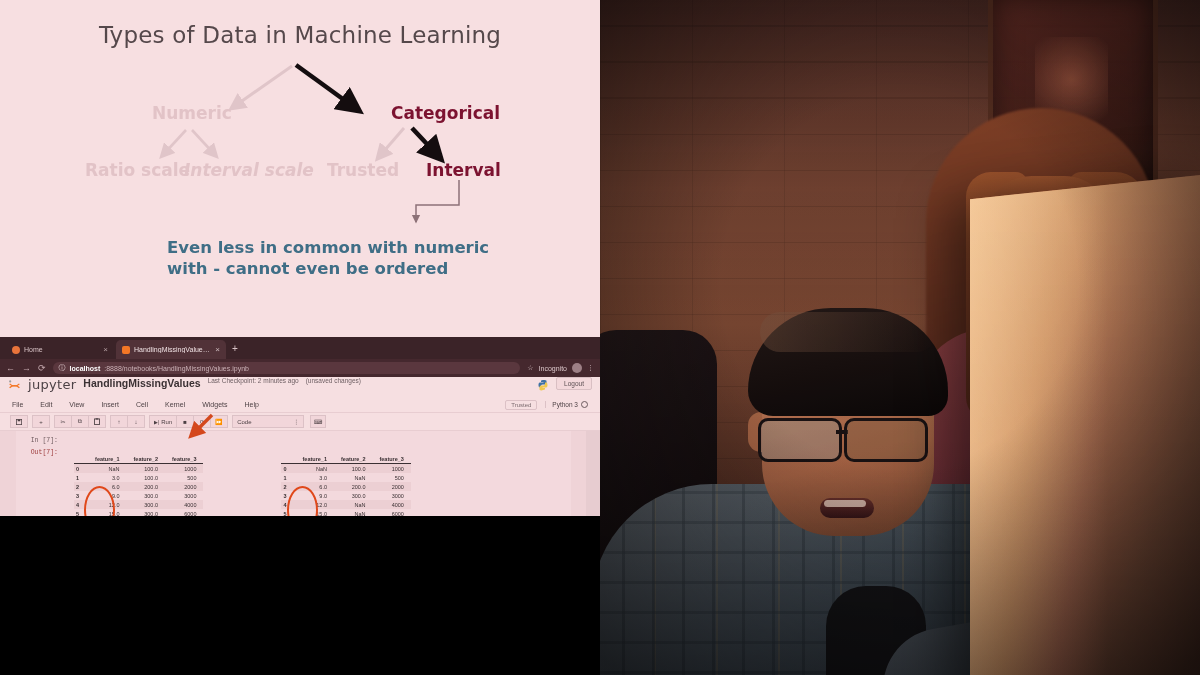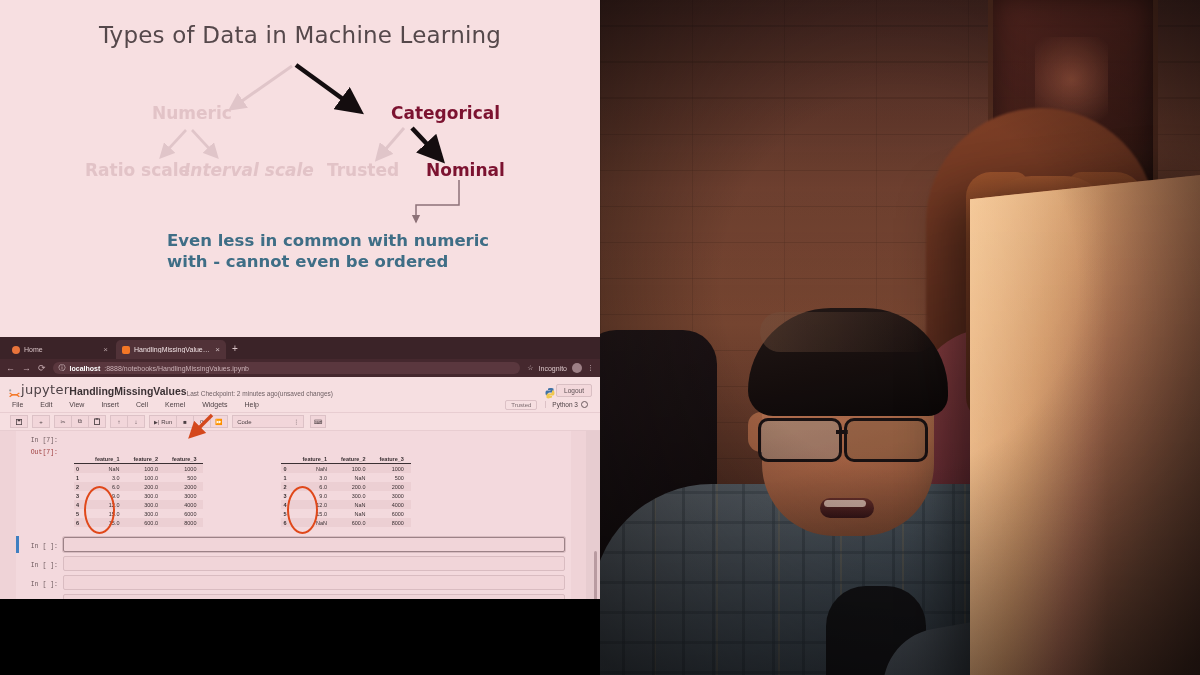--- a/index.html
+++ b/index.html
@@ -1,31 +1,31 @@
 <!DOCTYPE html>
 <html><head>
 <meta charset="utf-8">
 <style>
   html,body{margin:0;padding:0;background:#000;}
   body{width:1200px;height:675px;overflow:hidden;font-family:"Liberation Sans",sans-serif;}
   #stage{position:relative;width:1200px;height:675px;overflow:hidden;}
 
   
-  #left{position:absolute;left:0;top:0;width:600px;height:599px;background:#0f766e;overflow:hidden;}
+  #left{position:absolute;left:0;top:0;width:600px;height:516px;background:#0f766e;overflow:hidden;}
 
   
   #slide{position:absolute;left:0;top:0;width:600px;height:337px;background:#f7dfe1;}
   #slide svg{position:absolute;left:0;top:0;}
   .dtitle{position:absolute;left:0;top:22px;width:600px;text-align:center;
           font-size:23px;color:#55484b;letter-spacing:.2px;font-family:"DejaVu Sans",sans-serif;font-weight:400;}
   .node{position:absolute;font-family:"DejaVu Sans",sans-serif;white-space:nowrap;}
   .node.dim{color:#e2c3c7;font-weight:700;font-size:17px;}
   .node.hot{color:#7c1230;font-weight:700;font-size:17px;}
   .note{position:absolute;color:#3f6e86;font-weight:700;font-size:16.5px;line-height:21px;
-        font-family:"DejaVu Sans",sans-serif;}
+        font-family:"DejaVu Sans",sans-serif;margin-top:7px;}
 
   
   #browser{position:absolute;left:0;top:337px;width:600px;height:338px;background:#3b2328;overflow:hidden;}
   .tabstrip{position:relative;height:22px;background:#3b2328;}
   .tab{position:absolute;top:3px;height:19px;border-radius:5px 5px 0 0;display:flex;align-items:center;
        gap:4px;padding:0 6px;font-size:7px;color:#d8c3c6;box-sizing:border-box;}
   .tab.inactive{left:6px;width:108px;}
   .tab.active{left:116px;width:110px;background:#513238;color:#f0e2e4;}
   .tab .fav{width:8px;height:8px;border-radius:2px;flex:none;}
   .tab .lbl{flex:1;overflow:hidden;text-overflow:ellipsis;white-space:nowrap;}
@@ -36,21 +36,21 @@
   .navico{font-size:9px;color:#c5a9ae;}
   .omni{flex:1;height:12px;background:#5a373e;border-radius:7px;display:flex;align-items:center;
         gap:4px;padding:0 6px;font-size:7px;color:#e4d2d5;overflow:hidden;white-space:nowrap;}
   .omni .host{color:#fff;font-weight:700;}
   .omni .rest{color:#cbb2b7;}
   .ubright{display:flex;align-items:center;gap:5px;font-size:7px;color:#ddc9cc;}
   .incog-av{width:10px;height:10px;border-radius:50%;background:#9d8086;display:inline-block;}
 
   
   #jup{position:absolute;left:0;top:40px;width:600px;height:298px;background:#f6dfe1;overflow:hidden;}
-  .jhead{height:20px;display:flex;align-items:flex-end;padding:0 8px;}
+  .jhead{height:20px;display:flex;align-items:flex-start;padding:0 8px;gap:7px;}
   .jlogo{font-size:13px;color:#4d4246;letter-spacing:.3px;font-family:"DejaVu Sans",sans-serif;}
   .jname{font-size:10.5px;font-weight:700;color:#3b3134;}
   .jchk{font-size:6.5px;color:#6f6064;}
   .jspacer{flex:1;}
   .pylogo{width:12px;height:12px;position:relative;}
   .logoutbtn{font-size:6.5px;color:#5d5054;border:1px solid #d9bfc3;border-radius:2px;padding:2px 7px;background:#f3d8db;}
 
   .jmenu{height:15px;display:flex;align-items:center;padding:0 12px;gap:17px;font-size:7px;color:#4f4346;
          border-bottom:1px solid #e8cdd1;}
   .jmenu .right{margin-left:auto;display:flex;align-items:center;gap:8px;}
@@ -213,21 +213,21 @@
         <line x1="412" y1="128" x2="440" y2="158" stroke="#140d0f" stroke-width="4.6" marker-end="url(#ak)"></line>
 
         <path d="M459,180 L459,205 L416,205 L416,222" stroke="#8d7278" stroke-width="1.5" fill="none" marker-end="url(#at)"></path>
       </svg>
 
       <div class="node dim" style="left:152px;top:103px;">Numeric</div>
       <div class="node hot" style="left:383px;top:103px;margin-left:8px;">Categorical</div>
       <div class="node dim" style="left:85px;top:160px;">Ratio scale</div>
       <div class="node dim" style="left:184px;top:160px;font-style:italic;">Interval scale</div>
       <div class="node dim" style="left:327px;top:160px;">Trusted</div>
-      <div class="node hot" style="left:426px;top:160px;">Nominal</div>
+      <div class="node hot" style="left:426px;top:160px;">Interval</div>
 
       <div class="note" style="left:167px;top:230px;">
         <div>Even less in common with numeric</div>
         <div>with - cannot even be ordered</div>
       </div>
     </div>
 
     <div id="browser">
 
       <div class="tabstrip">

